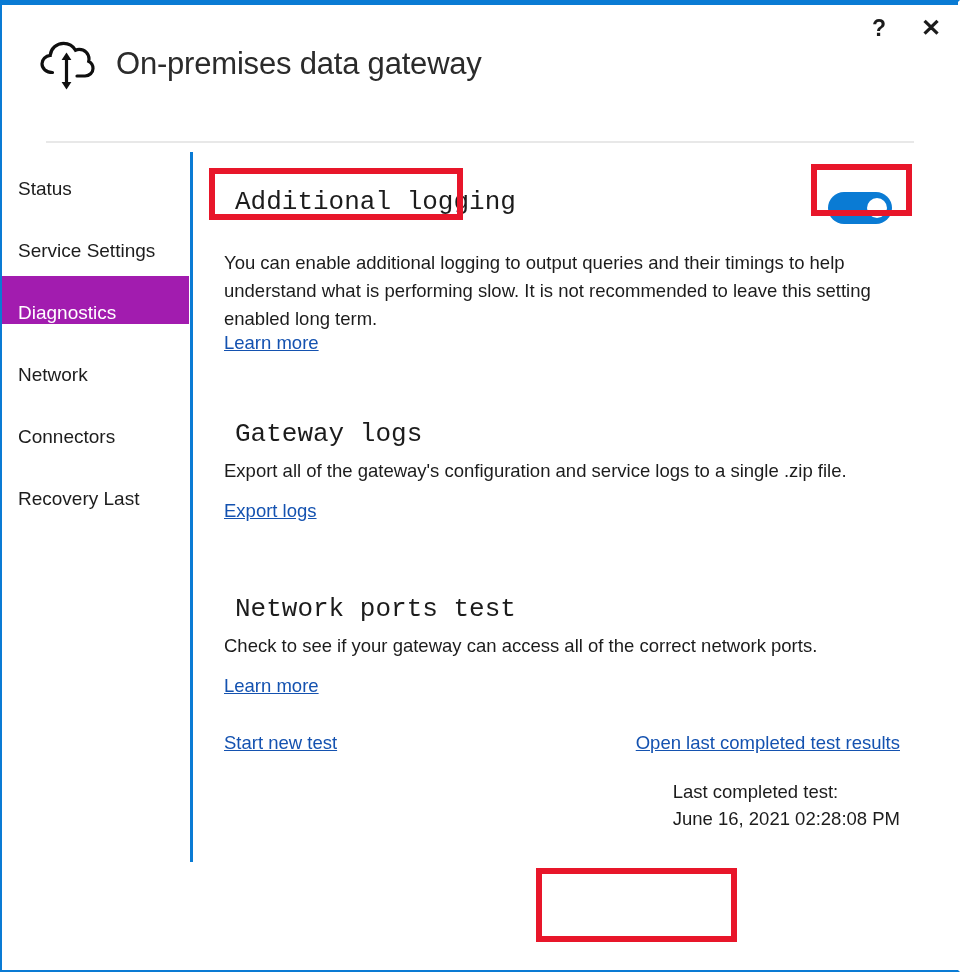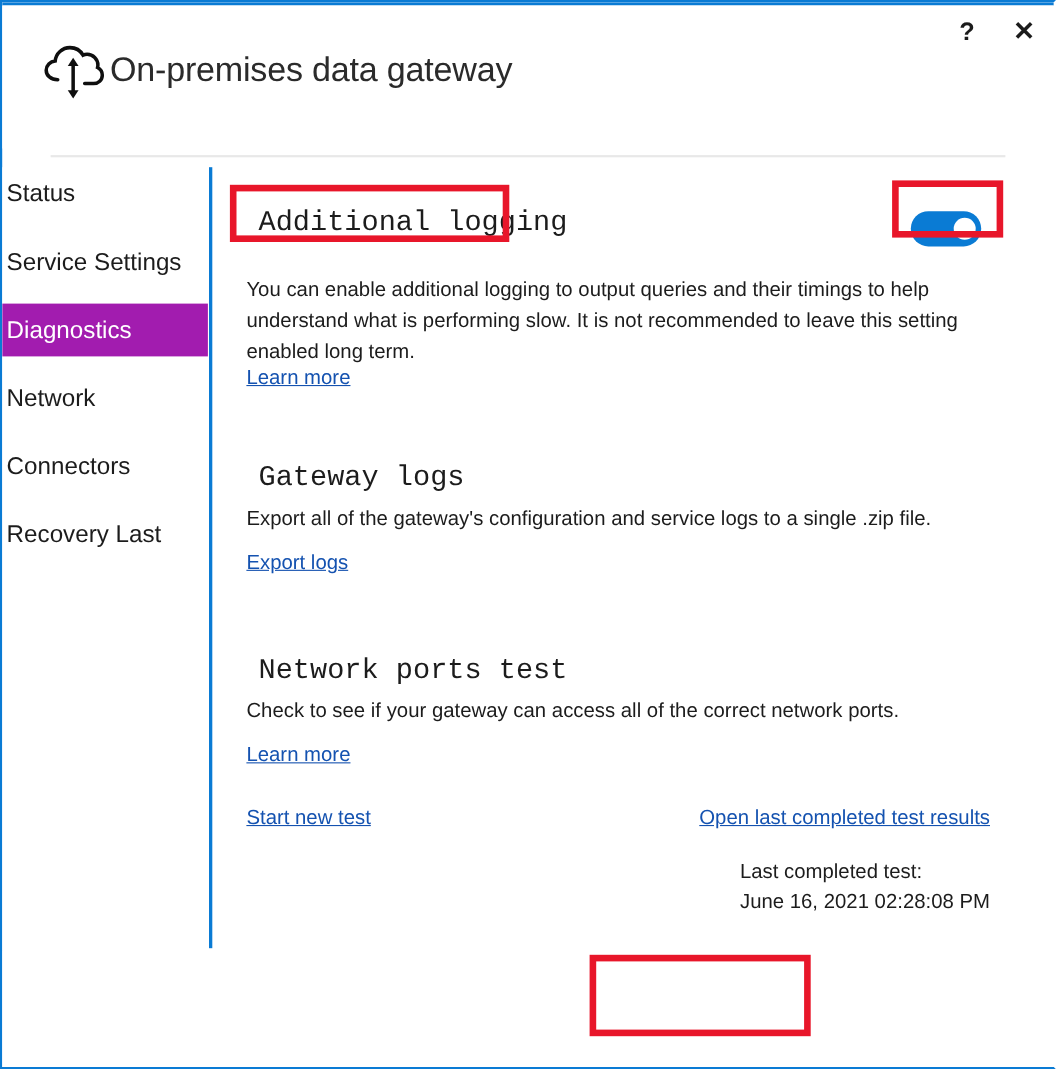--- a/index.html
+++ b/index.html
@@ -36,39 +36,39 @@
   .win-btn {
     width: 30px; height: 30px;
     display: flex; align-items: center; justify-content: center;
     color: #1b1b1b; background: none; border: none;
     cursor: pointer; padding: 0;
   }
   .win-btn.help { font-size: 23px; font-weight: bold; }
   .win-btn.close { font-size: 24px; font-weight: bold; }
   .app-head {
     position: absolute; left: 36px; top: 30px;
-    display: flex; align-items: center; gap: 4px;
+    display: flex; align-items: center; gap: 20px;
   }
   .cloud-icon { width: 58px; height: 58px; display: block; }
   .app-title {
     font-size: 31px; color: #2b2b2b; font-weight: normal;
     letter-spacing: -0.2px; white-space: nowrap;
   }
   .hsep {
     position: absolute; left: 44px; top: 136px; width: 868px; height: 2px;
     background: #e8e8e8;
   }
   
   .sidebar {
     position: absolute; left: 0; top: 150px; width: 187px; height: 712px;
     background: #ffffff;
   }
   .nav-item {
-    height: 48px; display: flex; align-items: center;
-    padding-left: 4px; font-size: 22px; color: #1c1c1c;
+    height: 48px; display: flex; align-items: flex-end;
+    padding-left: 16px; font-size: 19px; color: #1c1c1c;
     cursor: pointer; user-select: none;
   }
   .nav-item + .nav-item { margin-top: 14px; }
   .nav-item.selected { background: #a21caf; color: #ffffff; }
   .vdivider {
     position: absolute; left: 188px; top: 150px; width: 3px; height: 710px;
     background: #0a7bd4;
   }
   
   .main {

